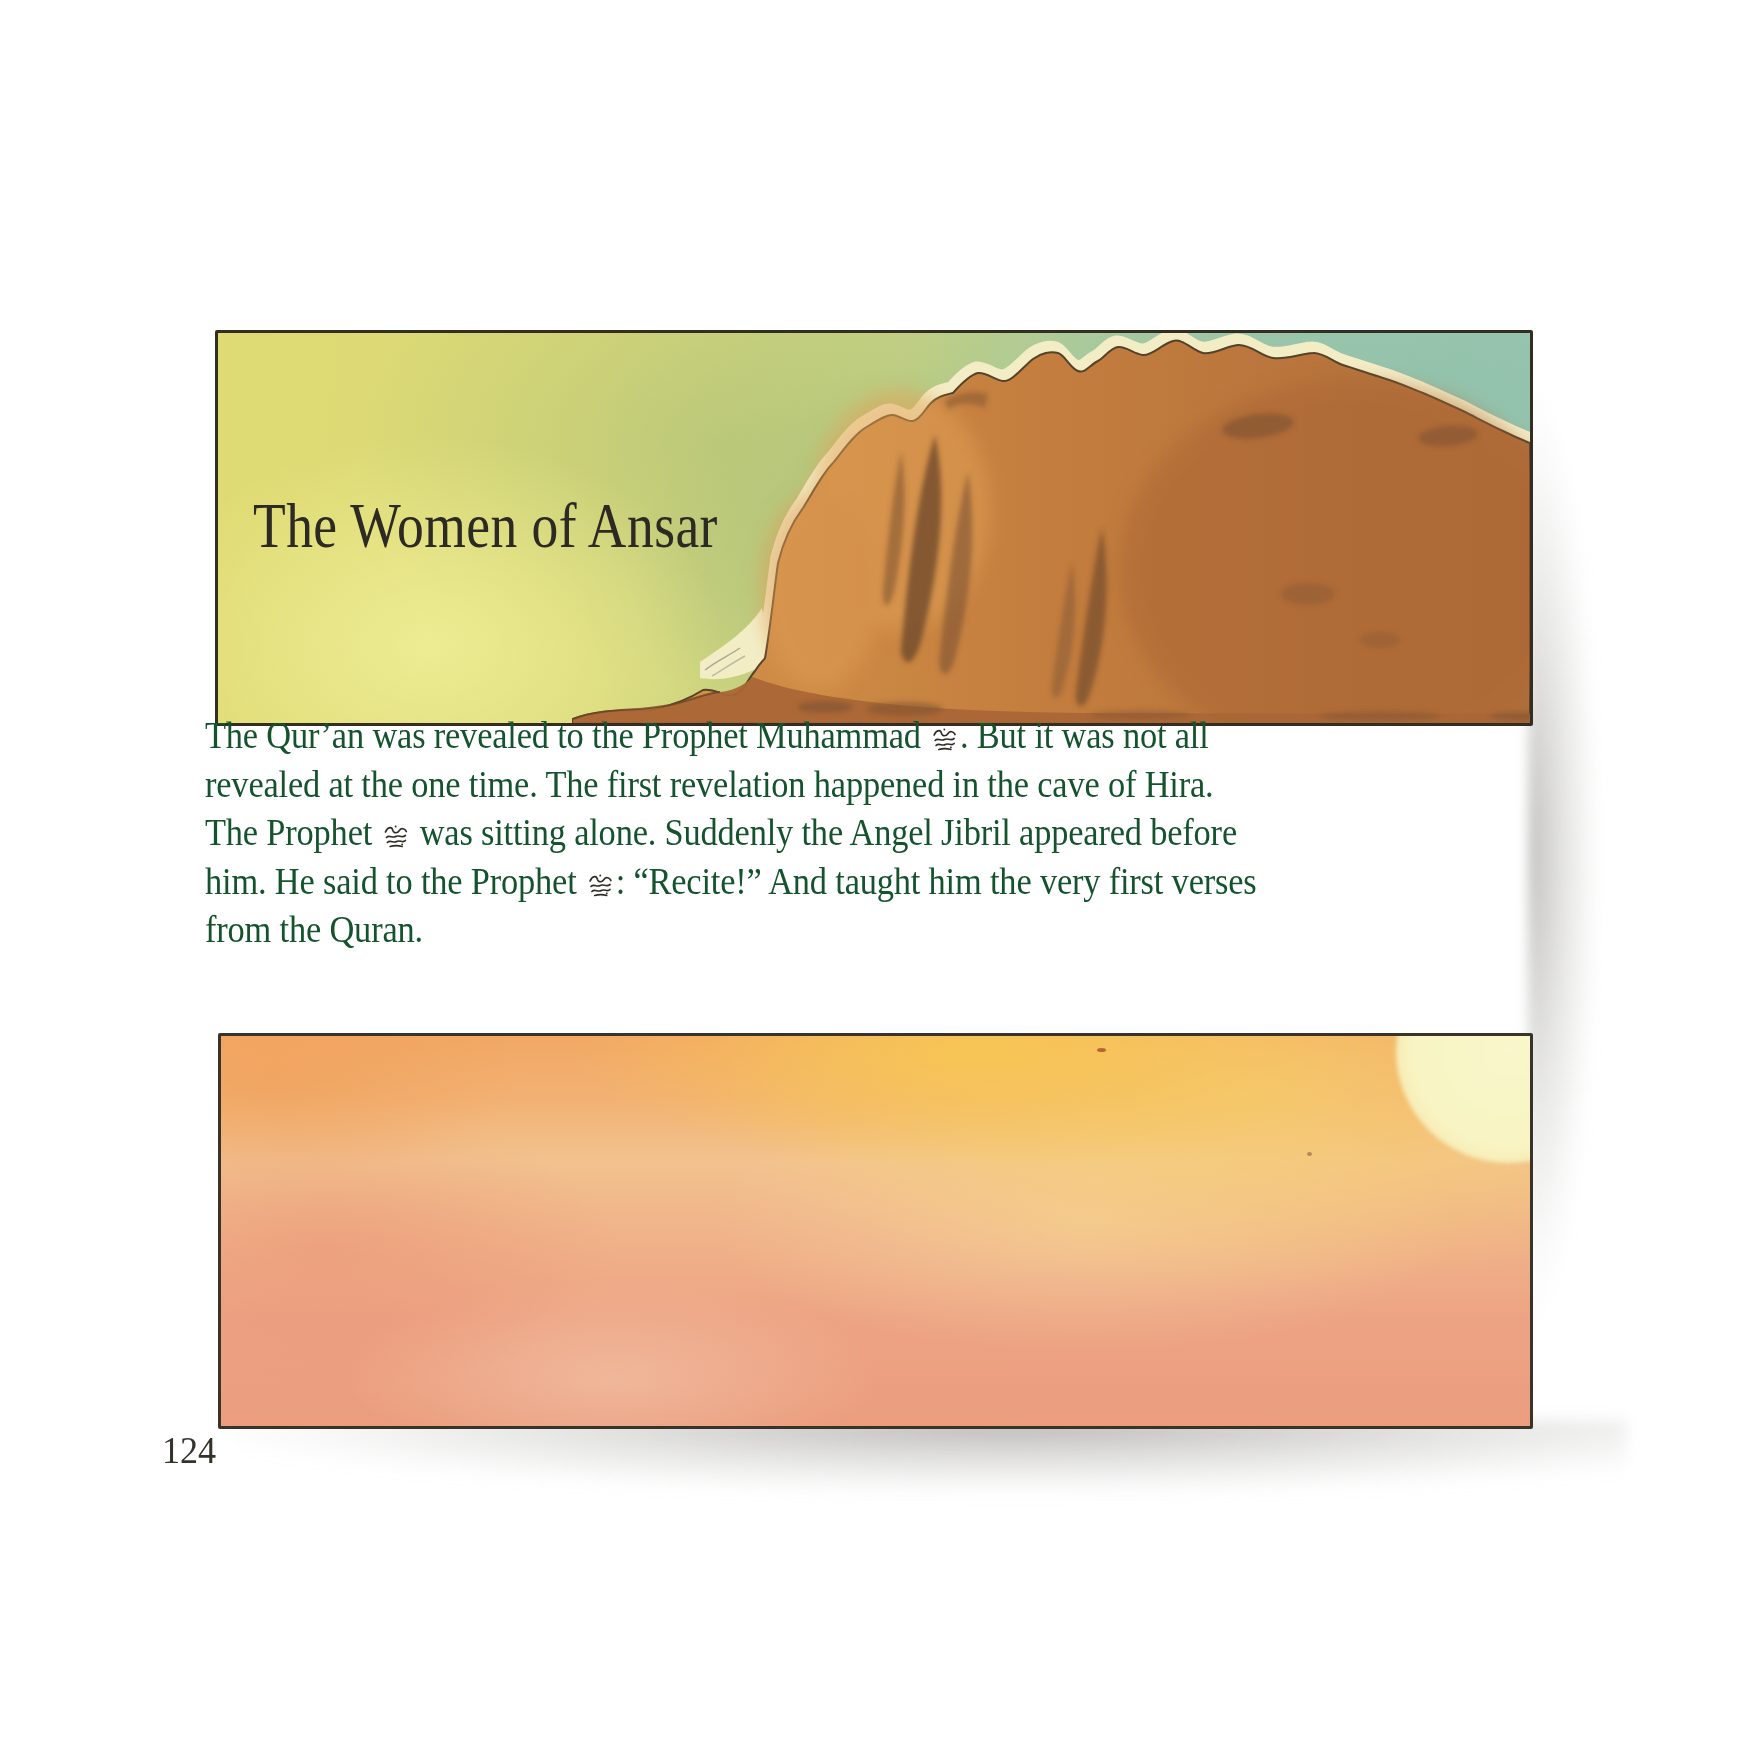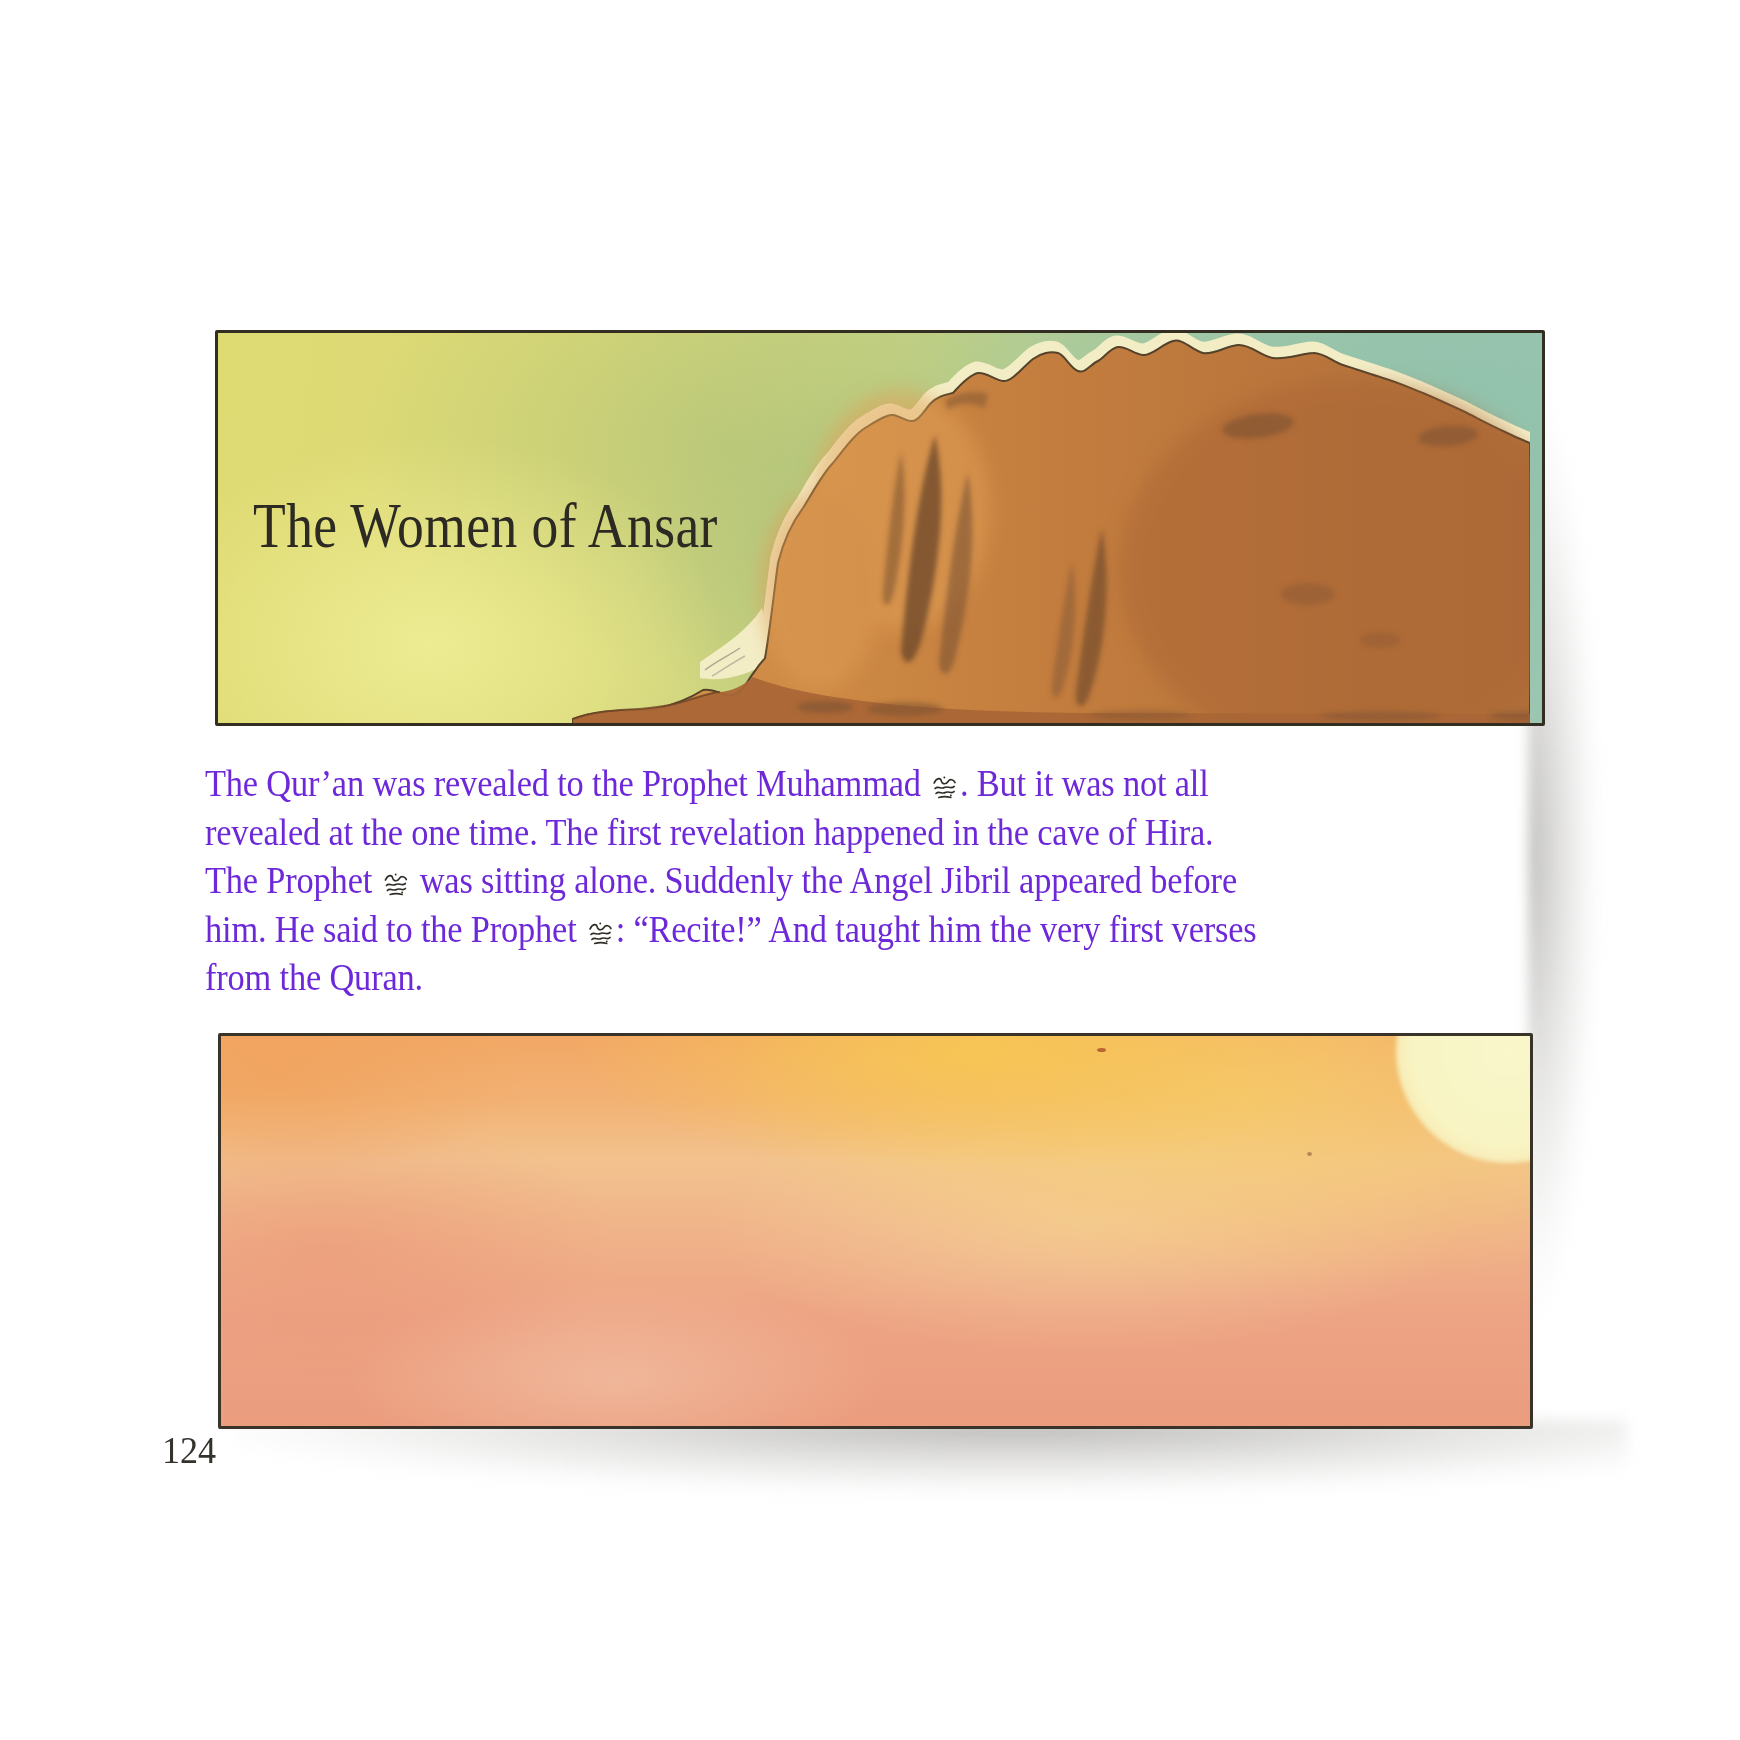--- a/index.html
+++ b/index.html
@@ -26,30 +26,29 @@
   
   .illo-header{
     position:absolute;left:215px;top:330px;width:1312px;height:390px;
     border:3px solid #342d22;border-radius:2px;overflow:hidden;
     background:
       radial-gradient(420px 300px at 16% 80%, rgba(240,238,150,.9), rgba(240,238,150,0) 70%),
       radial-gradient(520px 340px at 38% 28%, rgba(168,189,118,.50), rgba(168,189,118,0) 70%),
       radial-gradient(430px 300px at 54% 62%, rgba(140,172,122,.45), rgba(140,172,122,0) 70%),
       radial-gradient(640px 400px at 90% 28%, rgba(142,192,170,.85), rgba(142,192,170,0) 78%),
       linear-gradient(97deg,#dfdb73 0%,#d9d878 28%,#c3d184 50%,#abcba0 70%,#a0c8af 86%,#9cc6b2 100%);
-    padding-left: 12px;
   }
   .illo-header svg{position:absolute;left:0;top:0;display:block;}
   .illo-title{
     position:absolute;left:35px;top:160px;z-index:3;
     font-size:63px;line-height:1.05;color:#2d2a23;letter-spacing:.5px;
     transform:scaleX(.85);transform-origin:left center;white-space:nowrap;
   }
   
-  .body-text{position:absolute;left:205px;top:760px;color:#6d28d9;}
+  .body-text{position:absolute;left:205px;top:712px;color:#14532d;}
   .body-line{
     font-size:37px;line-height:48.5px;white-space:nowrap;letter-spacing:-0.2px;
     transform:scaleX(.93);transform-origin:left center;
   }
   .pbuh{display:inline-block;vertical-align:-4px;margin:0 3px;}
   .pbuh svg{display:block;}
   
   .illo-footer{
     position:absolute;left:218px;top:1033px;width:1309px;height:390px;
     border:3px solid #3a332a;border-radius:2px;overflow:hidden;

